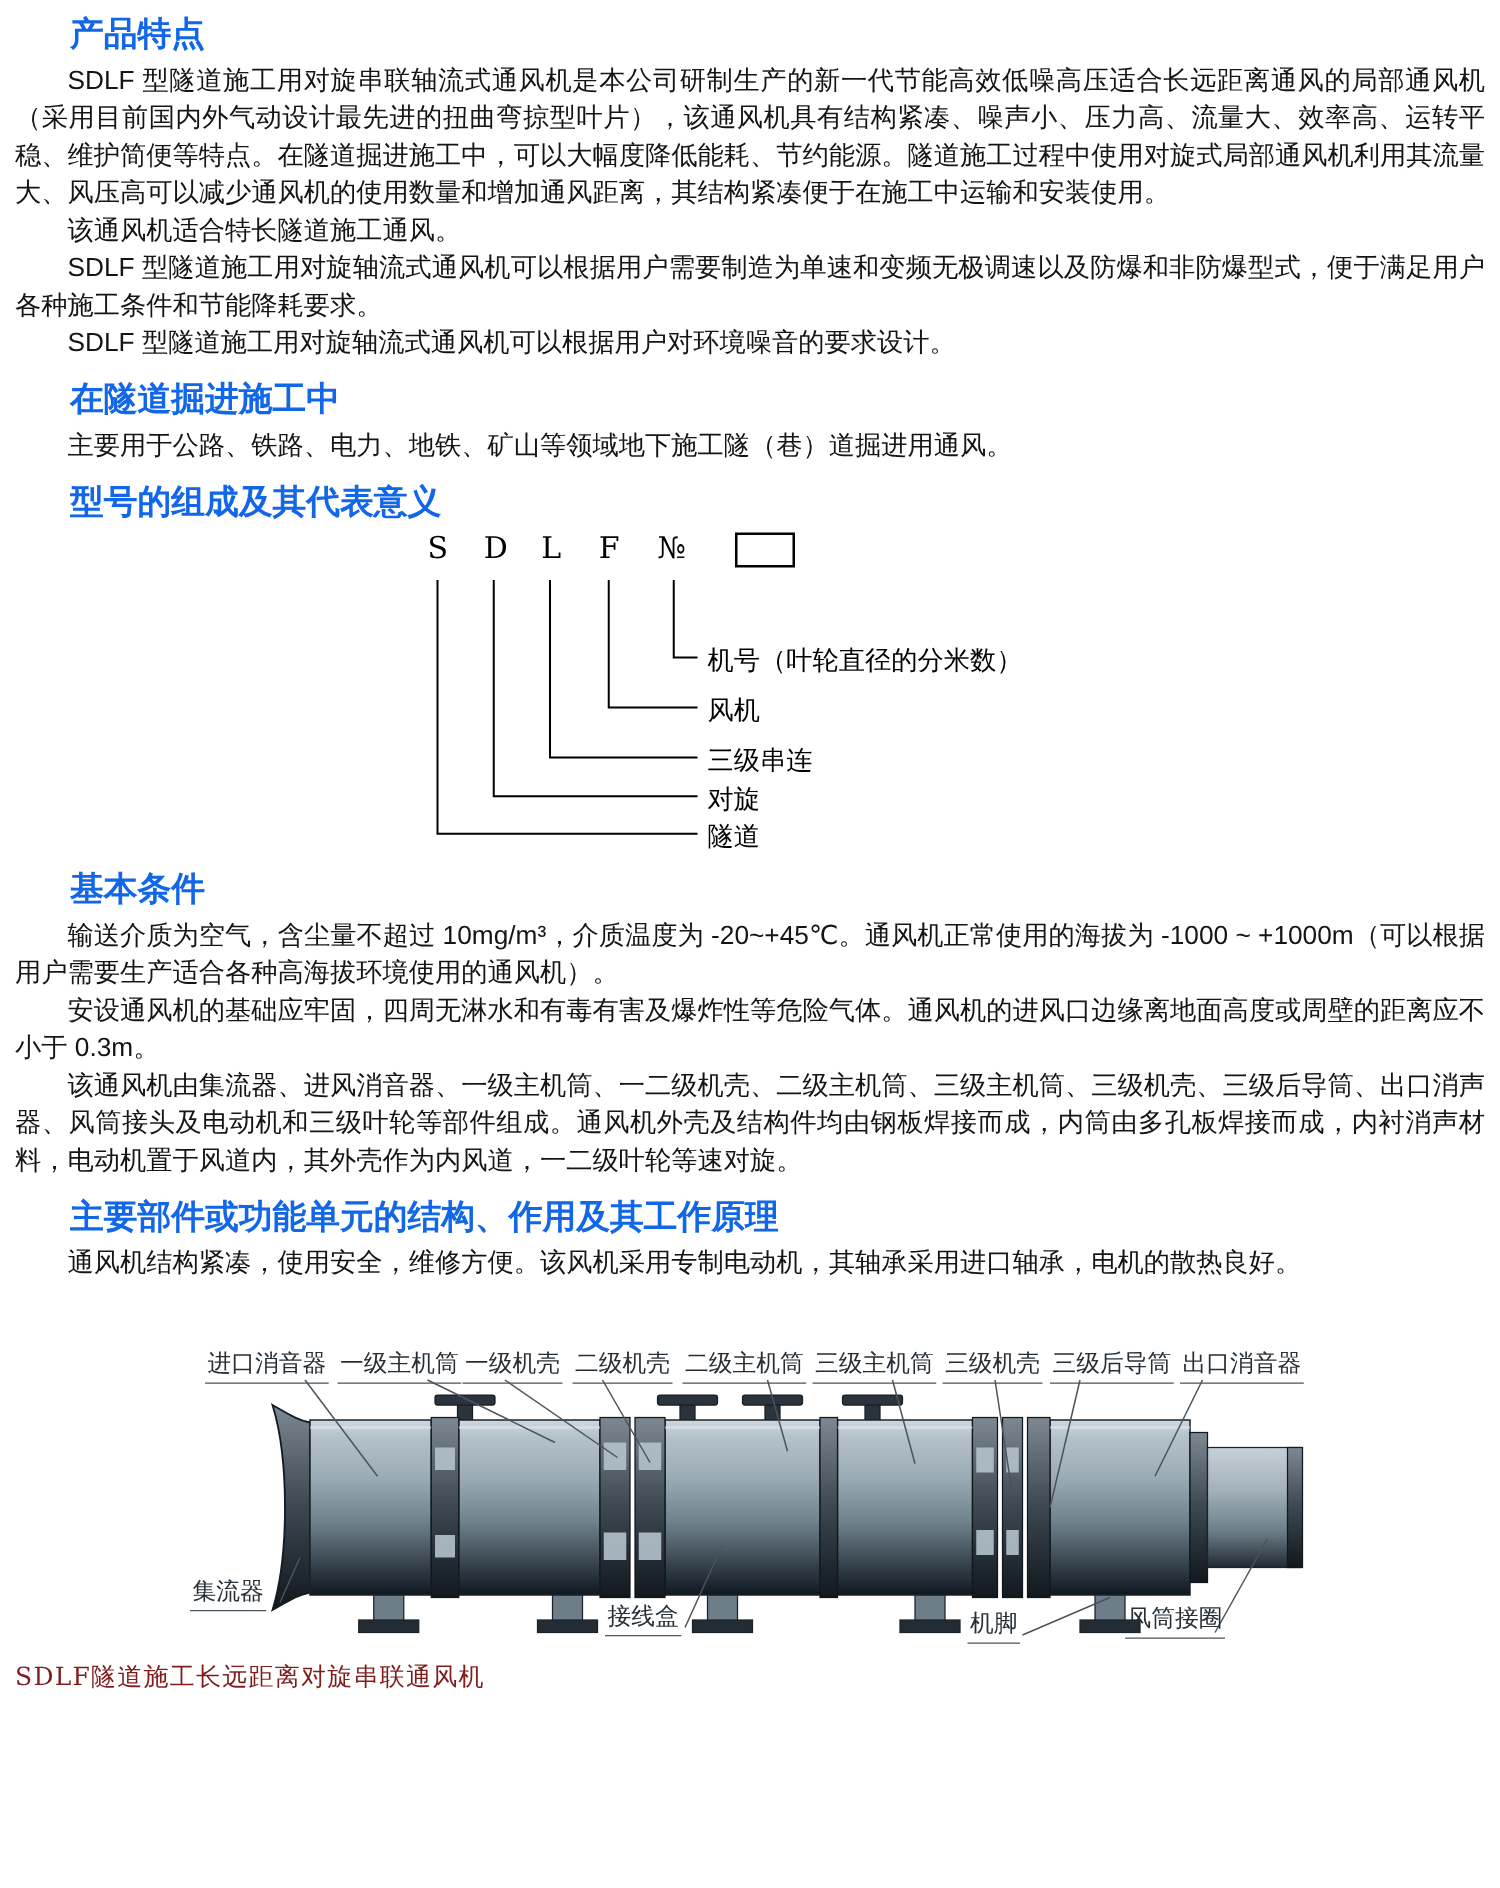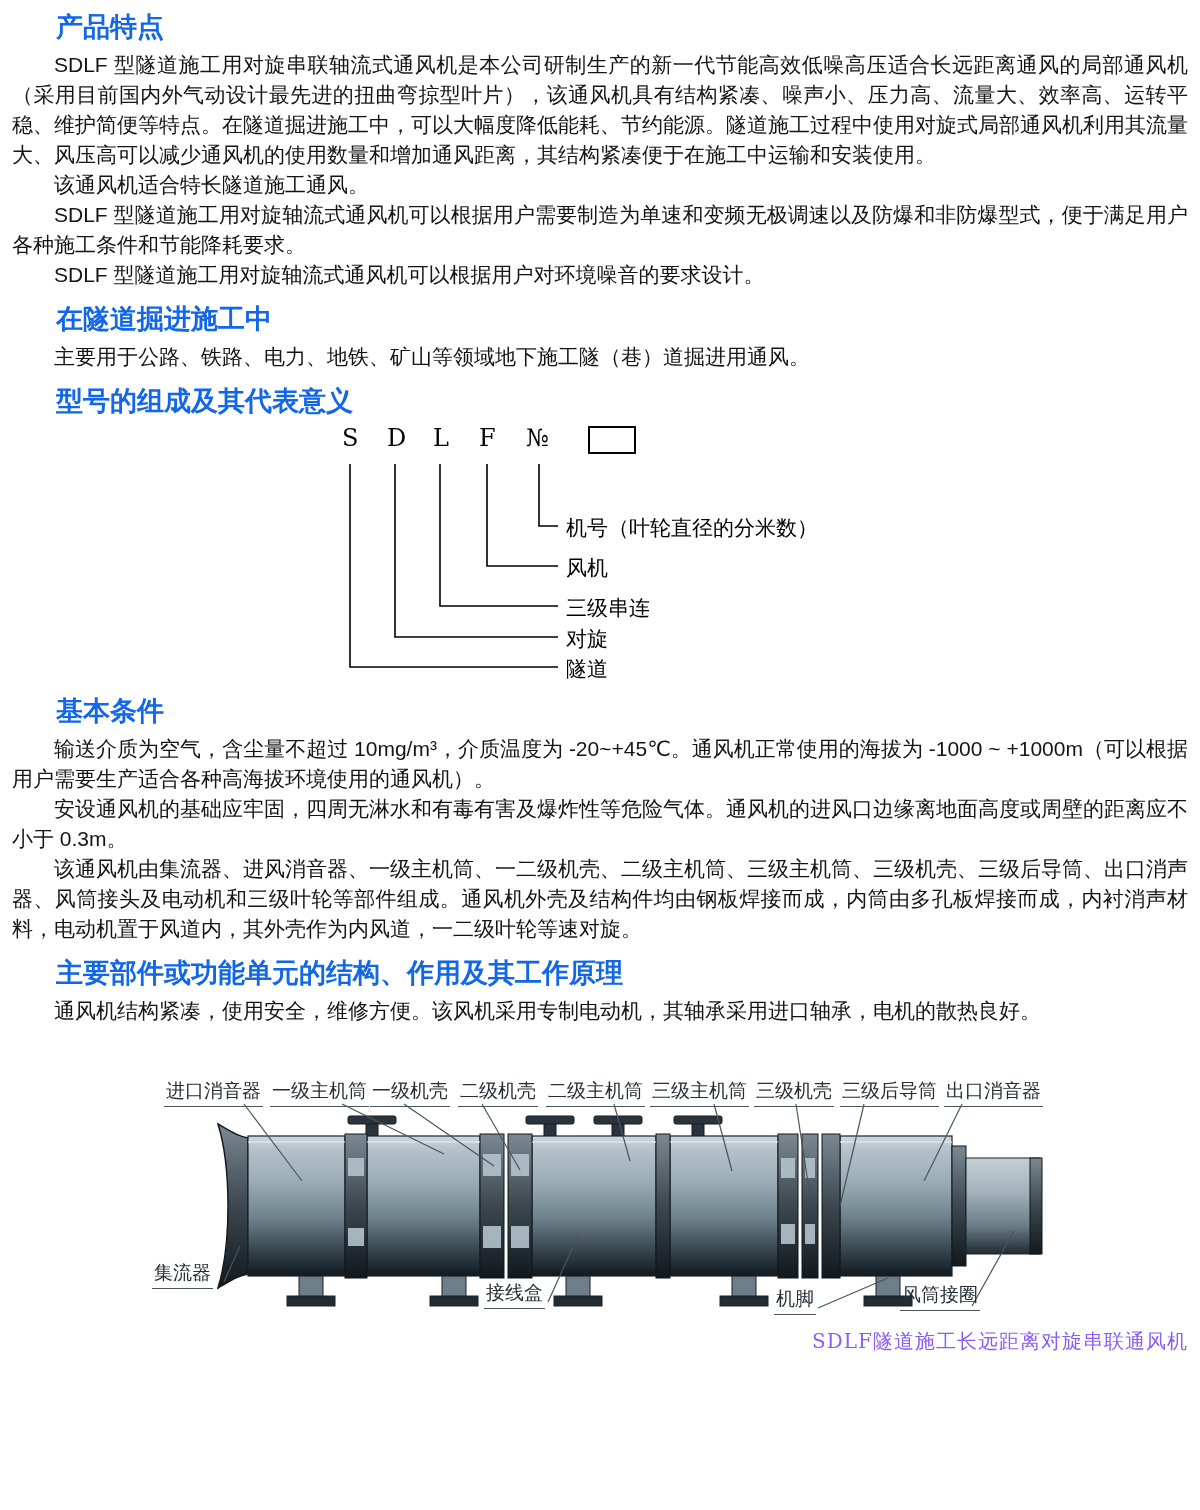--- a/index.html
+++ b/index.html
@@ -35,23 +35,23 @@
   }
   
   .fan-diagram{position:relative;width:1176px;height:308px;margin-top:40px;}
   .fan-diagram svg{position:absolute;left:0;top:0;}
   .fan-label{
     position:absolute;font-family:"DejaVu Serif","Liberation Serif",serif;
     font-size:19px;color:#262e36;white-space:nowrap;
     border-bottom:1px solid #4a545c;padding:0 2px 2px 2px;
   }
   .fan-caption{
-    position:absolute;left:0;top:262px;width:100%;text-align:right;
+    position:absolute;left:0;top:262px;width:100%;text-align:left;
     font-family:"DejaVu Serif","Liberation Serif",serif;
-    font-size:20px;color:#8b5cf6;letter-spacing:1px;
+    font-size:20px;color:#7f1d1d;letter-spacing:1px;
   }
 </style>
 </head>
 <body>
 
 <div class="page">
 
   <h2 class="sec">产品特点</h2>
   <p class="body">SDLF 型隧道施工用对旋串联轴流式通风机是本公司研制生产的新一代节能高效低噪高压适合长远距离通风的局部通风机（采用目前国内外气动设计最先进的扭曲弯掠型叶片），该通风机具有结构紧凑、噪声小、压力高、流量大、效率高、运转平稳、维护简便等特点。在隧道掘进施工中，可以大幅度降低能耗、节约能源。隧道施工过程中使用对旋式局部通风机利用其流量大、风压高可以减少通风机的使用数量和增加通风距离，其结构紧凑便于在施工中运输和安装使用。</p>
   <p class="body">该通风机适合特长隧道施工通风。</p>

